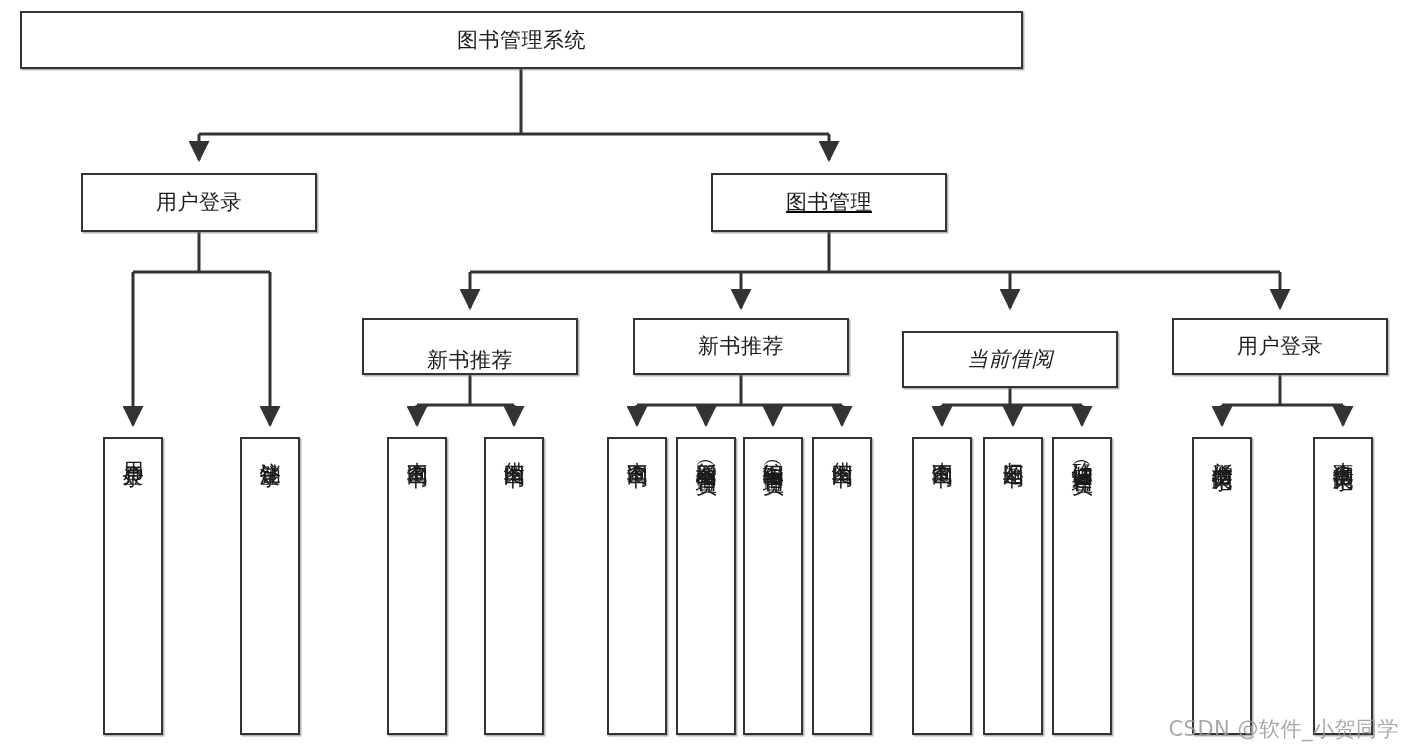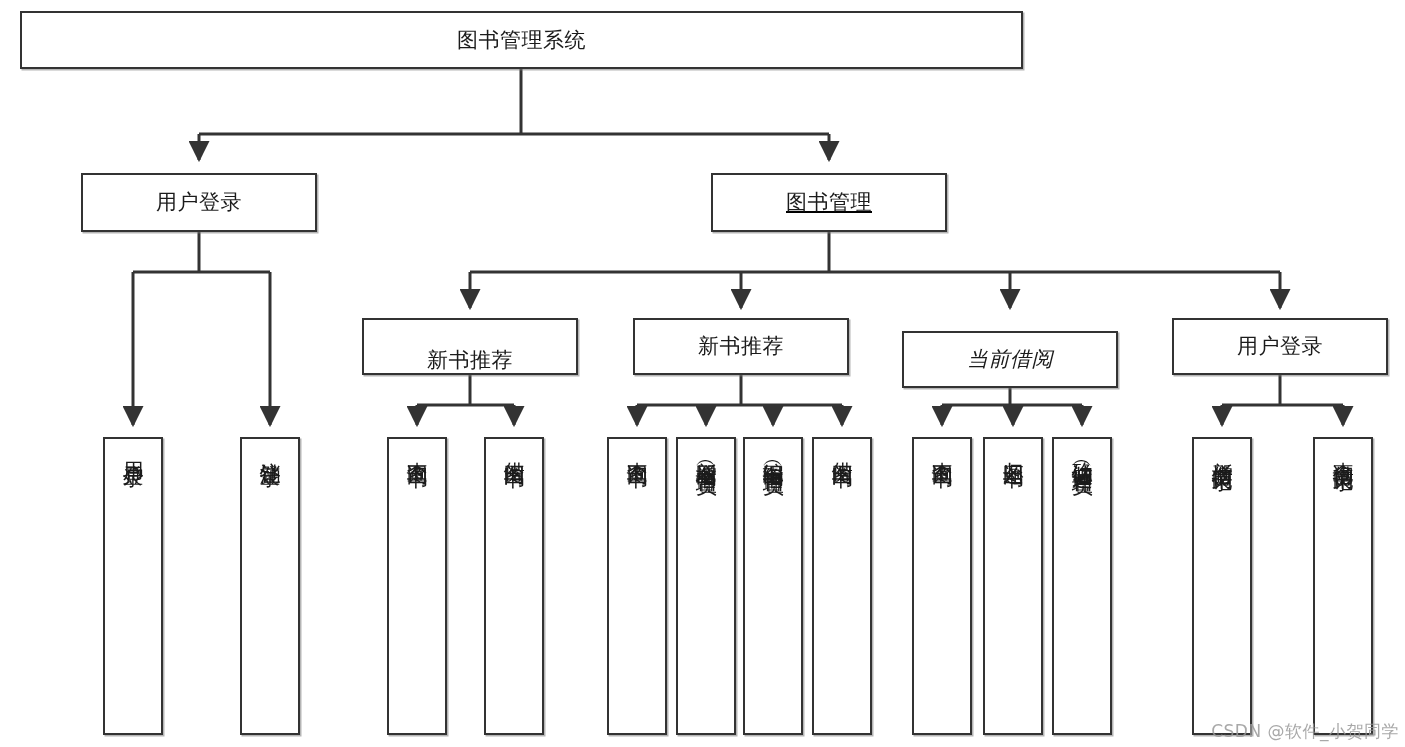--- a/index.html
+++ b/index.html
@@ -52,21 +52,21 @@
     font-size: 21px;
     line-height: 1.35;
     letter-spacing: 2px;
     white-space: normal;
     max-height: 100%;
   }
   .watermark {
     position: absolute;
     right: 6px;
     bottom: 4px;
-    font-size: 17px;
+    font-size: 21px;
     color: #9a9a9a;
     opacity: 0.85;
     white-space: nowrap;
     letter-spacing: 0.5px;
   }
 </style>
 </head>
 <body>
 
 <div id="canvas">

